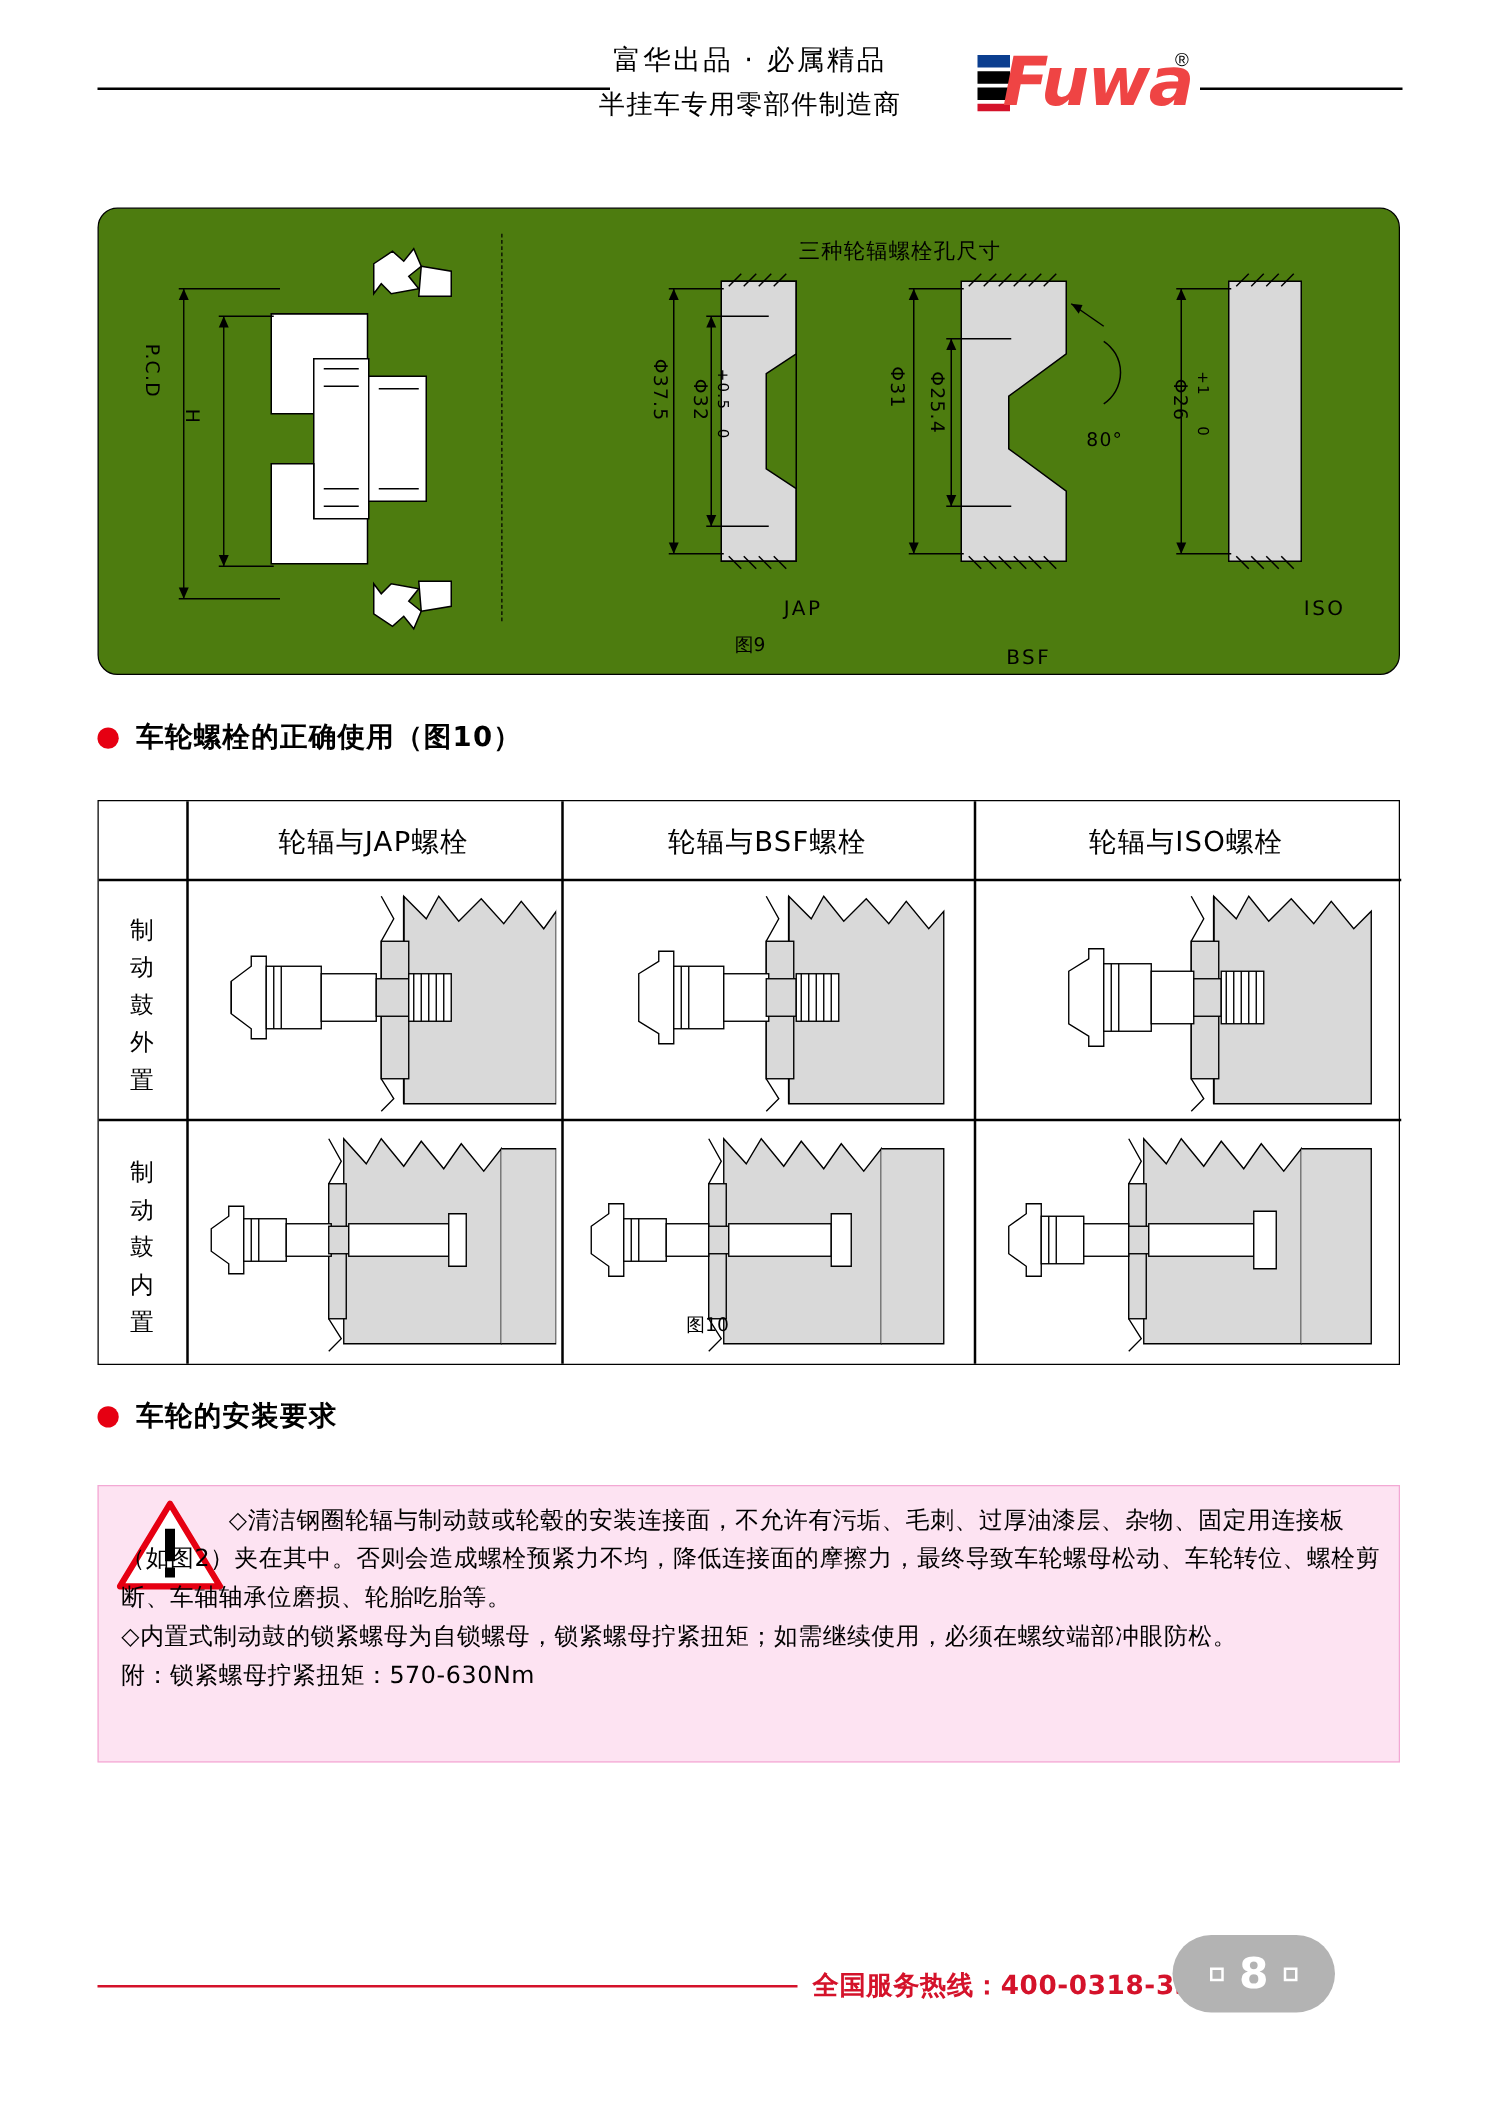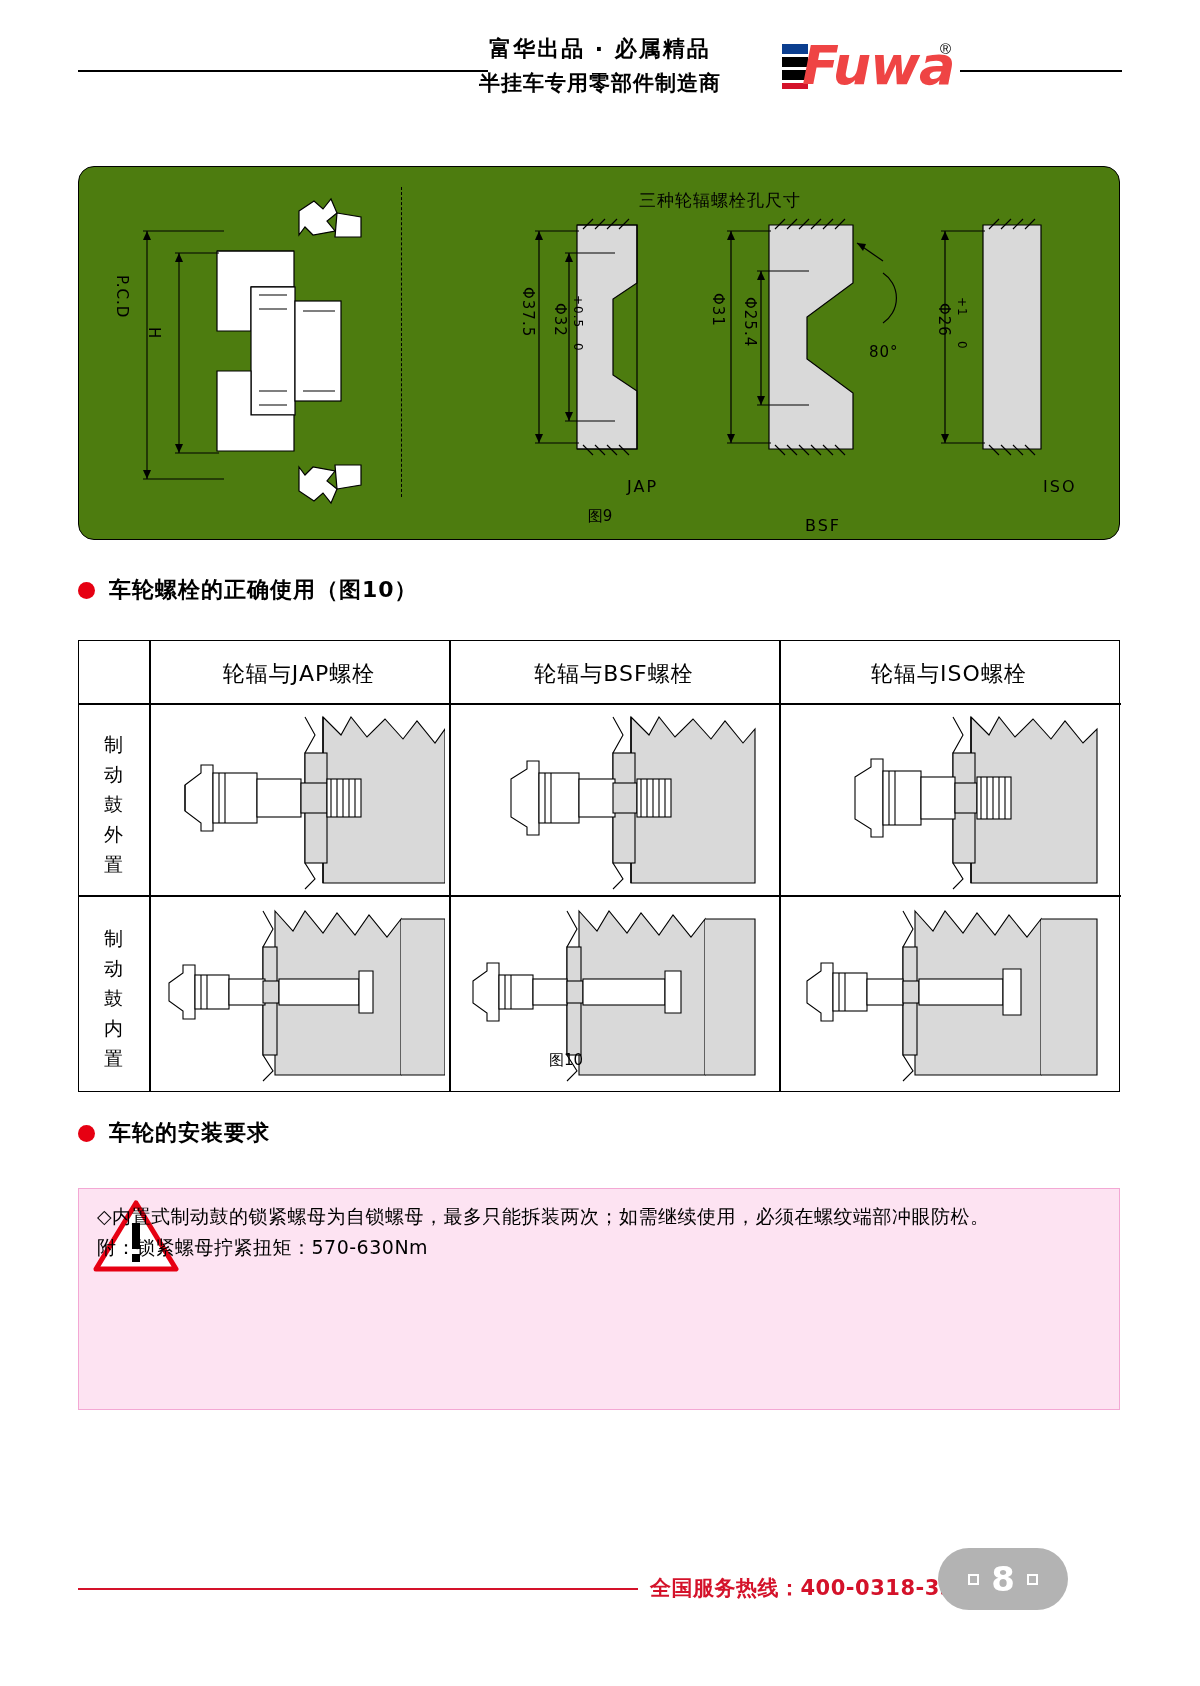--- a/index.html
+++ b/index.html
@@ -36,21 +36,21 @@
     width: 162px;
     height: 2px;
     background: #000;
   }
   .header-slogan {
     position: absolute;
     left: 430px; top: 32px;
     width: 340px;
     text-align: center;
     font-family: "DejaVu Sans", sans-serif;
-    font-weight: bold;
+    font-weight: normal;
     font-size: 22px;
     letter-spacing: 2px;
     line-height: 34px;
     color: #000;
   }
   .header-slogan .line2 { letter-spacing: 1px; font-size: 21px;}
   .logo {
     position: absolute;
     left: 780px; top: 36px;
     width: 180px;
@@ -516,21 +516,22 @@
   <span>车轮的安装要求</span>
 </div>
 
 <div class="warn-box">
   <svg class="warn-tri" viewBox="0 0 86 74">
     <polygon points="43,4 83,70 3,70" fill="#ffffff" stroke="#e60012" stroke-width="5" stroke-linejoin="round"></polygon>
     <rect x="39" y="24" width="8" height="26" fill="#000"></rect>
     <rect x="39" y="55" width="8" height="8" fill="#000"></rect>
   </svg>
   <div class="warn-text">
-    <p>◇内置式制动鼓的锁紧螺母为自锁螺母，最多只能拆装两次；如需继续使用，必须在螺纹端部冲眼防松。</p>
+    <p class="indent-first">◇清洁钢圈轮辐与制动鼓或轮毂的安装连接面，不允许有污垢、毛刺、过厚油漆层、杂物、固定用连接板（如图2）夹在其中。否则会造成螺栓预紧力不均，降低连接面的摩擦力，最终导致车轮螺母松动、车轮转位、螺栓剪断、车轴轴承位磨损、轮胎吃胎等。</p>
+    <p>◇内置式制动鼓的锁紧螺母为自锁螺母，锁紧螺母拧紧扭矩；如需继续使用，必须在螺纹端部冲眼防松。</p>
     <p>附：锁紧螺母拧紧扭矩：570-630Nm</p>
   </div>
 </div>
 
 <div class="footer-rule"></div>
 <div class="footer-hotline">全国服务热线：400-0318-333</div>
 <div class="footer-badge">
   <div class="footer-page">
     <span class="sq"></span>
     <span>8</span>

